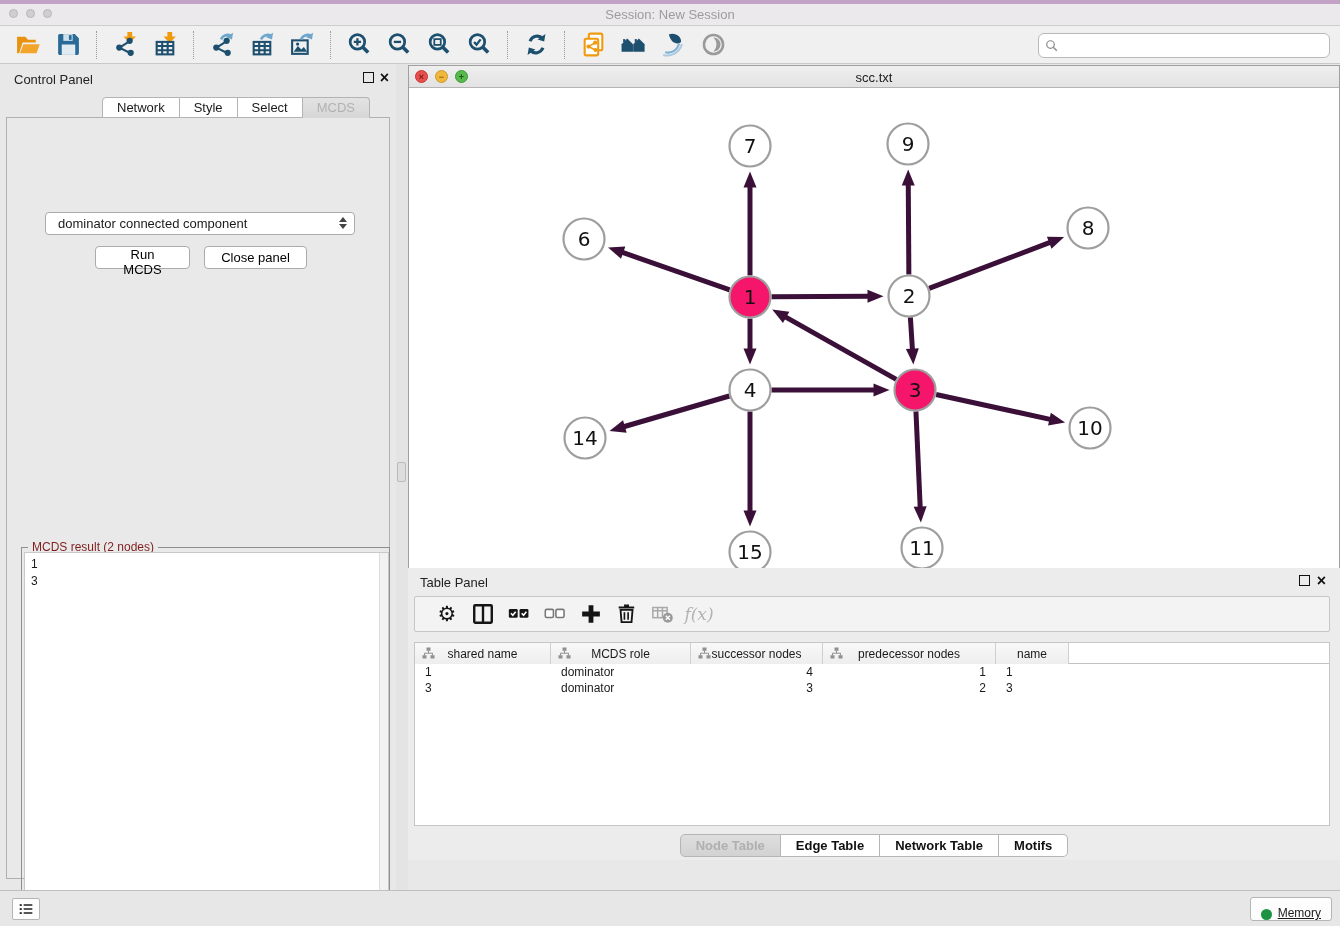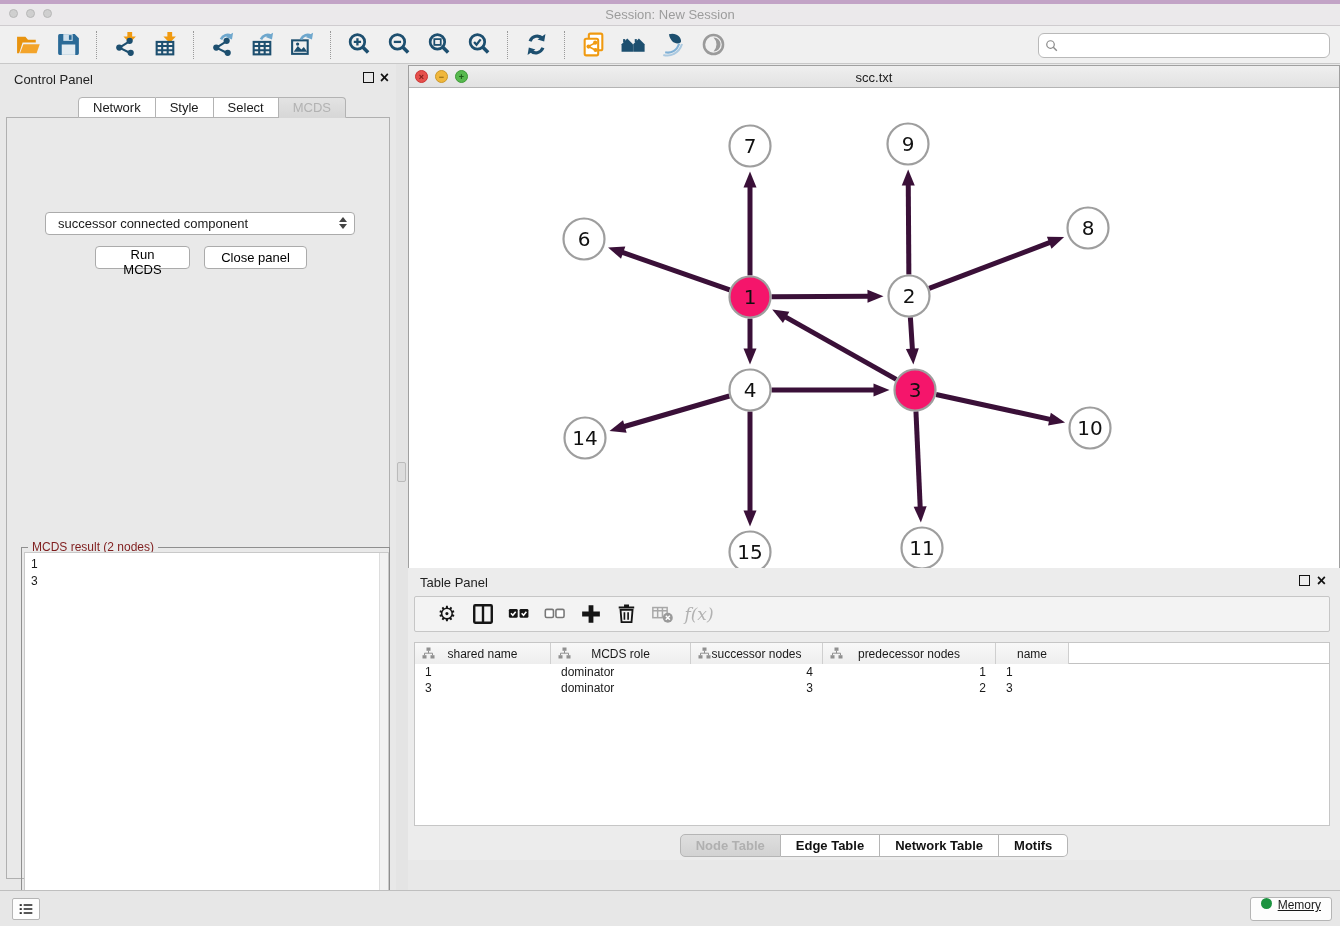--- a/index.html
+++ b/index.html
@@ -39,21 +39,21 @@
   .cp-head { position:absolute; left:0; top:0; width:100%; height:28px;padding-left:28px; }
   .cp-title { position:absolute; left:14px; top:8px; color:#222; }
   .panel-float { position:absolute; width:11px; height:11px; border:1.5px solid #111; background:transparent; cursor:default; }
   .panel-close { position:absolute; font-weight:700; font-size:16px; line-height:11px; color:#111; cursor:default; }
   .cp-head .panel-float { right:22px; top:8px; }
   .cp-head .panel-close { right:7px; top:8px; }
 
   .cp-tabs { position:absolute; left:78px; top:33px; display:flex; z-index:2; }
   .cp-tab { height:21px; padding:0 14px; background:#fff; border:1px solid #b3b3b3; border-left:none;
     display:flex; align-items:center; font-size:13px; cursor:default; }
-  .cp-tab:first-child { border-left:1px solid #b3b3b3; border-radius:4px 0 0 0; }
+  .cp-tab:first-child { border-left:1px solid #b3b3b3; border-radius:4px 0 0 0;margin-left:24px; }
   .cp-tab:last-child { border-radius:0 4px 0 0; }
   .cp-tab.active { background:linear-gradient(#e3e3e3,#d7d7d7); color:#b2b2b2; border-bottom:1px solid #d7d7d7; }
   .cp-body { position:absolute; left:6px; top:53px; width:384px; height:762px;
     background:#e9e9e9; border:1px solid #b0b0b0; }
   .opt-label { position:absolute; left:0; top:74px; width:100%; text-align:center; color:#111; font-weight:500; }
   .criterion { position:absolute; left:38px; top:94px; width:310px; height:23px; background:#fff;
     border:1px solid #ababab; border-radius:4px; display:flex; align-items:center; padding:0 22px 0 12px; cursor:default; }
   .criterion .stepper { position:absolute; right:7px; top:4px; display:flex; flex-direction:column; gap:2px; }
   .criterion .up { width:0; height:0; border-left:4px solid transparent; border-right:4px solid transparent; border-bottom:5px solid #444; }
   .criterion .down { width:0; height:0; border-left:4px solid transparent; border-right:4px solid transparent; border-top:5px solid #444; }
@@ -118,21 +118,21 @@
   .tp-tab:last-child { border-radius:0 5px 5px 0; }
   .tp-tab.active { background:linear-gradient(#dedede,#d2d2d2); color:#b0b0b0; }
 
   
   .statusbar { position:absolute; left:0; top:890px; width:1340px; height:36px;
     background:#e7e7e7; border-top:1px solid #bfbfbf; }
   .sb-list-btn { position:absolute; left:12px; top:7px; width:28px; height:22px; background:#fdfdfd;
     border:1px solid #b5b5b5; border-radius:2px; display:flex; align-items:center; justify-content:center; cursor:default; }
   .sb-list-btn svg { width:16px; height:16px; }
   .memory-btn { position:absolute; right:8px; top:6px; height:24px; background:#fdfdfd;
-    border:1px solid #b5b5b5; border-radius:3px; display:flex; align-items:flex-start; gap:6px;
+    border:1px solid #b5b5b5; border-radius:3px; display:flex; align-items:flex-end; gap:6px;
     padding:0 10px; font-size:12px; cursor:default;text-decoration:underline; }
   .memory-dot { width:11px; height:11px; border-radius:50%; background:#1c9340; }
 </style>
 </head>
 <body>
 
 <div class="app">
 
   <div class="titlebar">
     <div class="accent"></div>
@@ -310,21 +310,21 @@
         <div class="panel-close">×</div>
       </div>
       <div class="cp-tabs" id="cp-tabs">
           <div class="cp-tab">Network</div>
           <div class="cp-tab">Style</div>
           <div class="cp-tab">Select</div>
           <div class="cp-tab active">MCDS</div>
         </div>
       <div class="cp-body">
         <div class="criterion">
-          <span>successor connected component</span>
+          <span>dominator connected component</span>
           <span class="stepper">
               <span class="up"></span>
               <span class="down"></span>
             </span>
         </div>
         <button class="cp-btn btn-run">Run MCDS</button>
         <button class="cp-btn btn-close">Close panel</button>
         <div class="result-box">
           <div class="result-title">MCDS result (2 nodes)</div>
           <div class="result-list" id="result-list">

